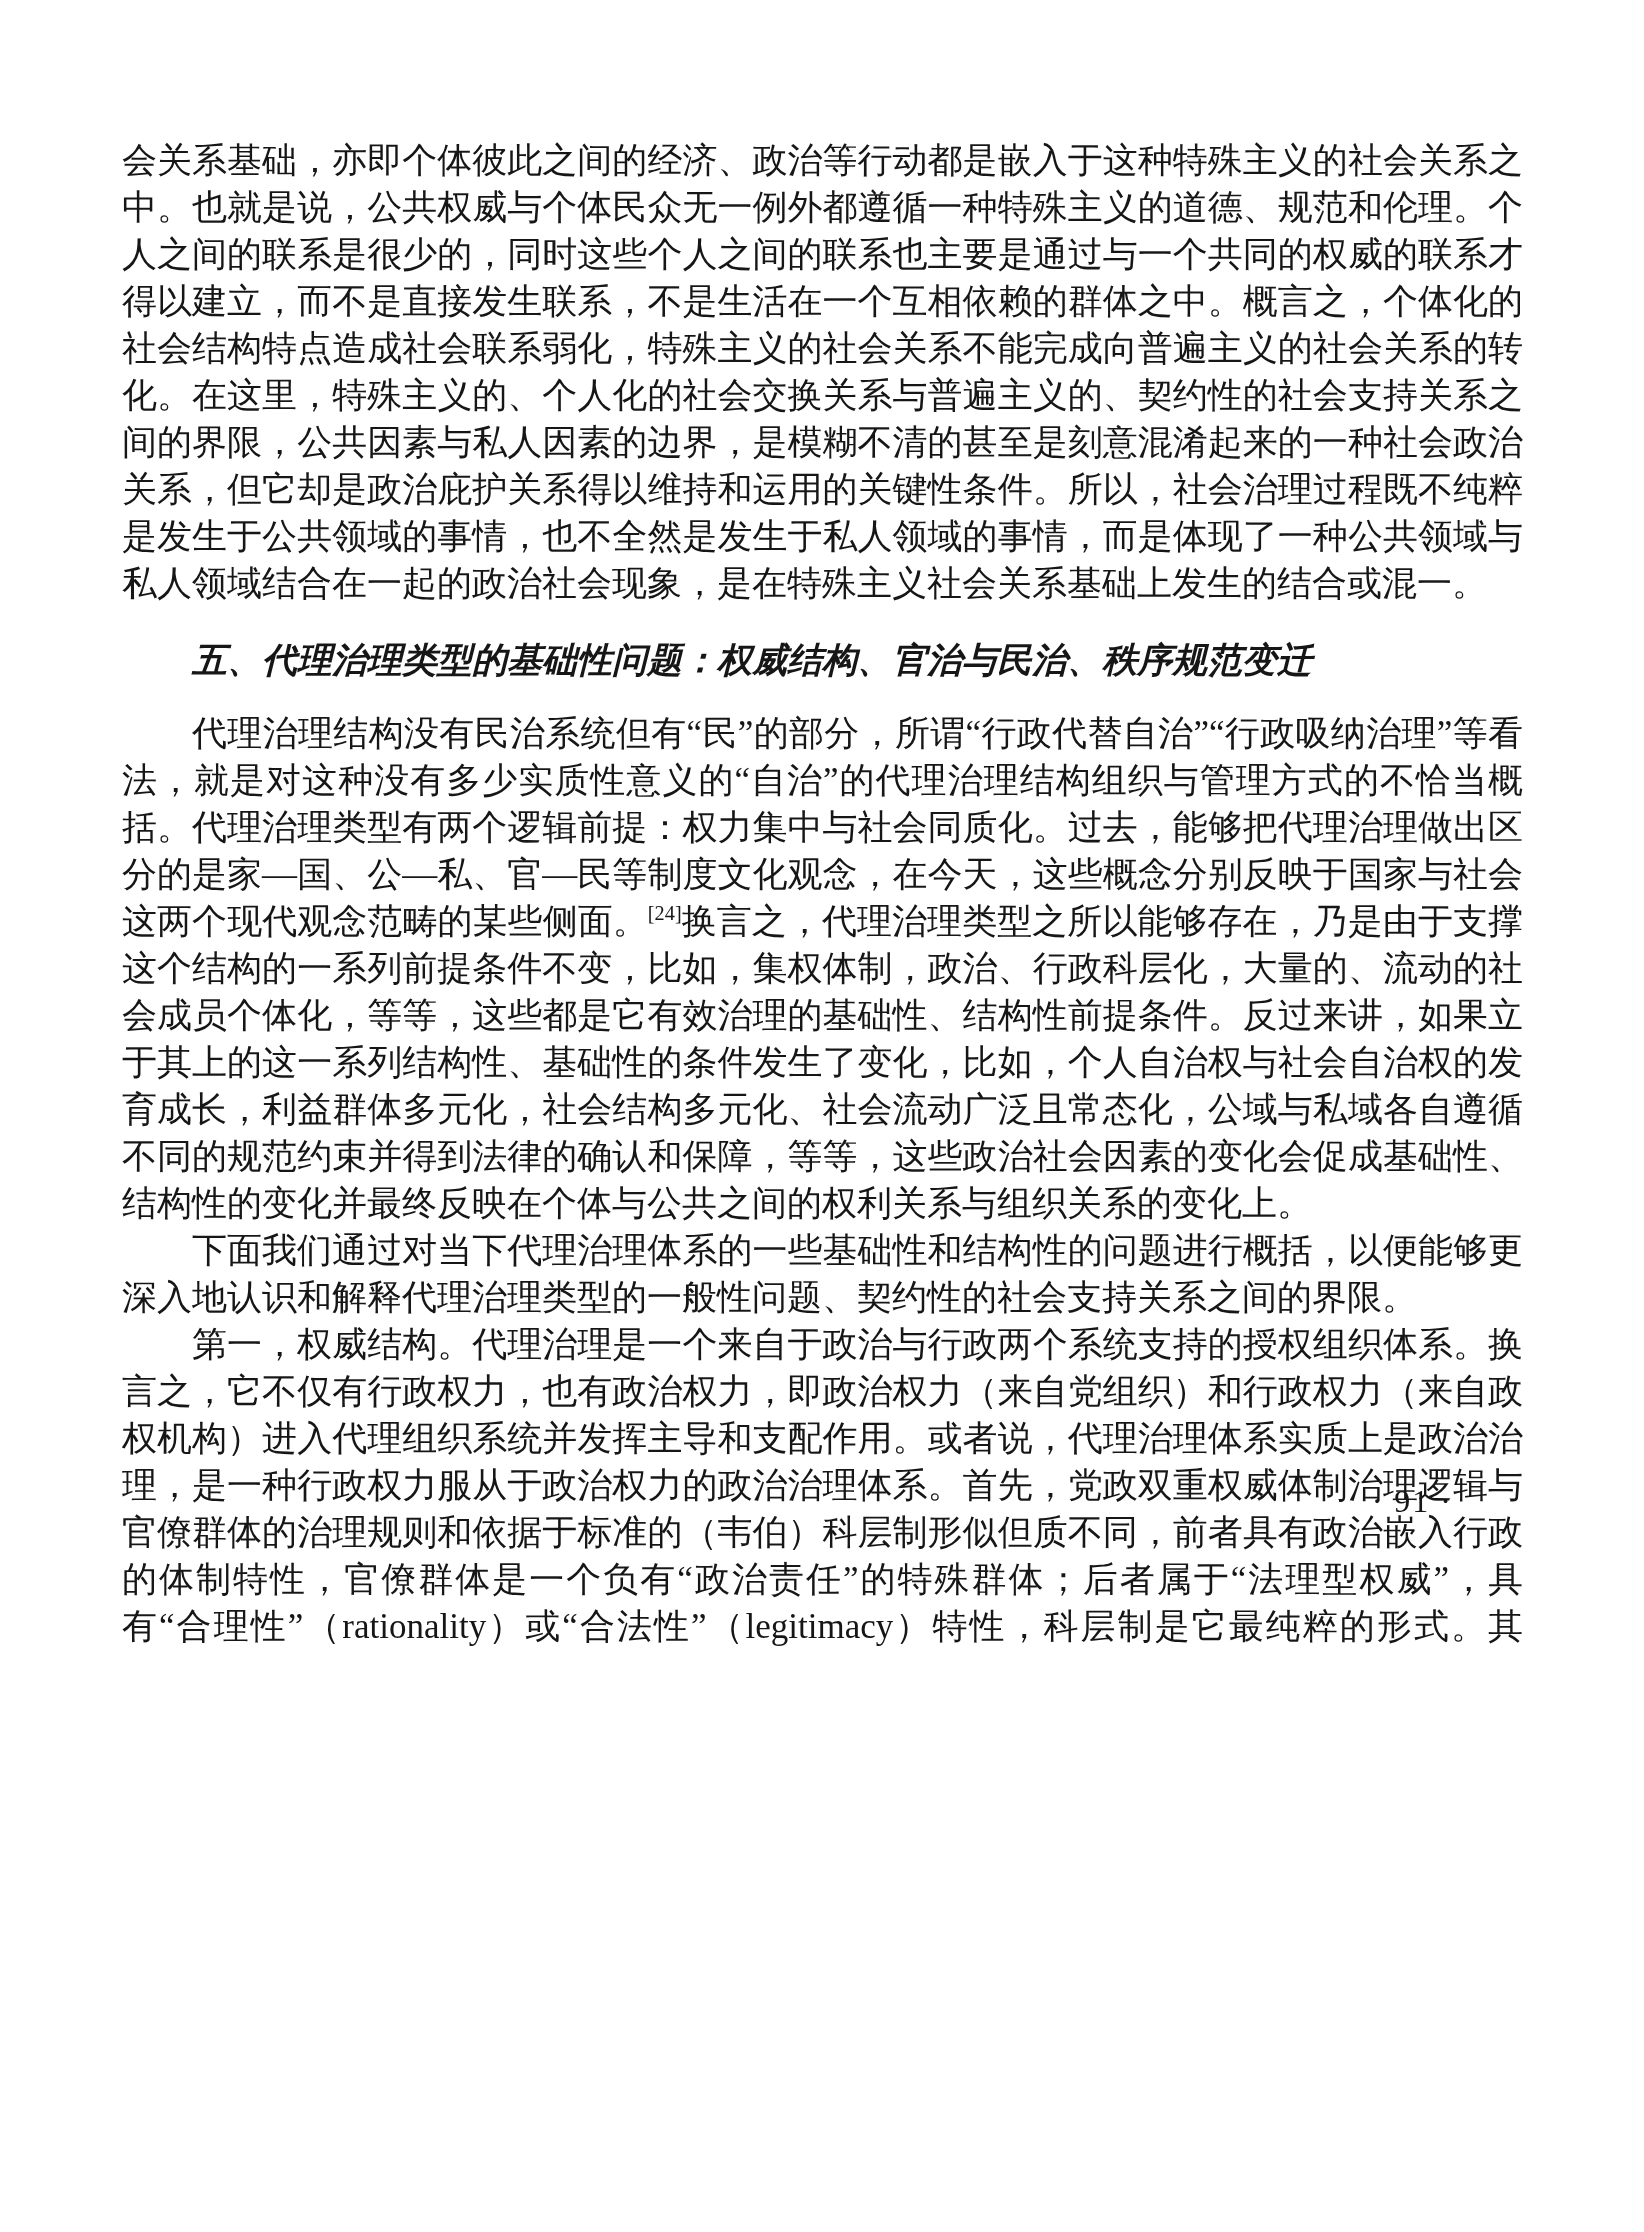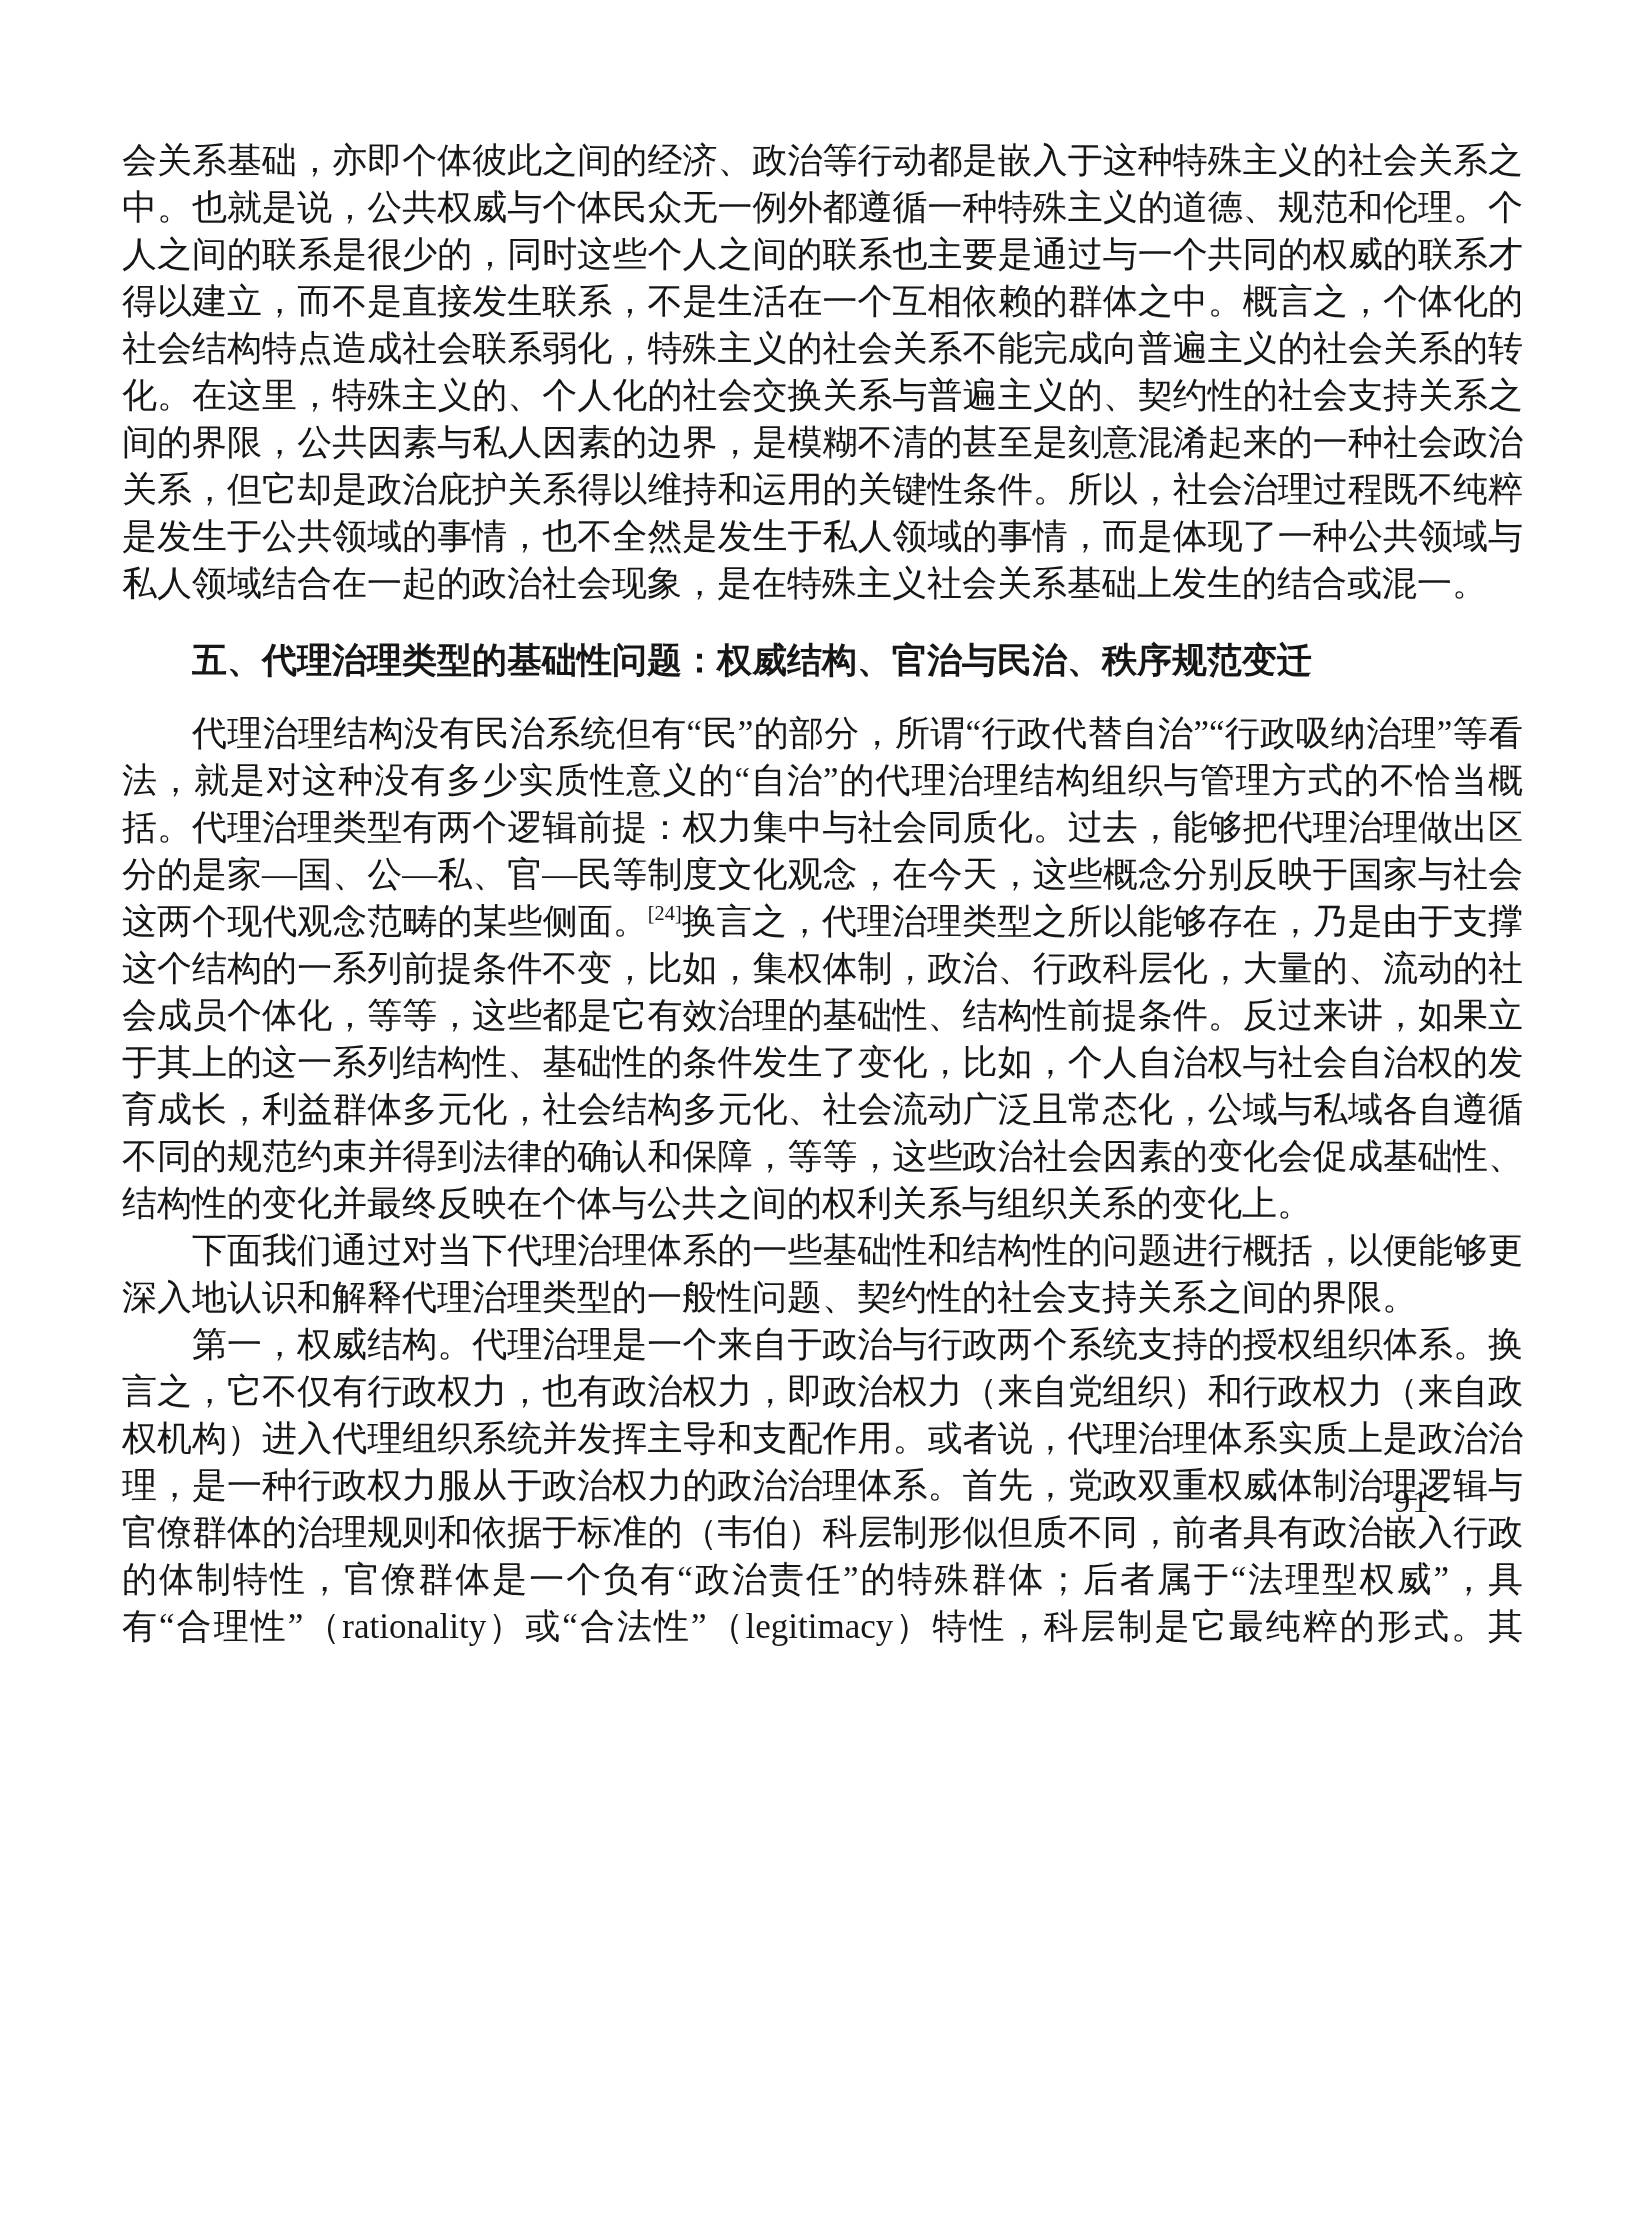--- a/index.html
+++ b/index.html
@@ -29,20 +29,21 @@
   .para.no-indent {
     text-indent: 0;
   }
   .section-heading {
     font-family: "Liberation Sans", "DejaVu Sans", sans-serif;
     font-weight: 700;
     font-size: 35px;
     line-height: 47px;
     margin: 29px 0 27px 0;
     text-indent: 2em;
+    font-style: italic;
   }
   .fn-ref {
     font-size: 0.58em;
     vertical-align: super;
     line-height: 0;
   }
   .page-number {
     position: absolute;
     right: 192px;
     bottom: 127px;

